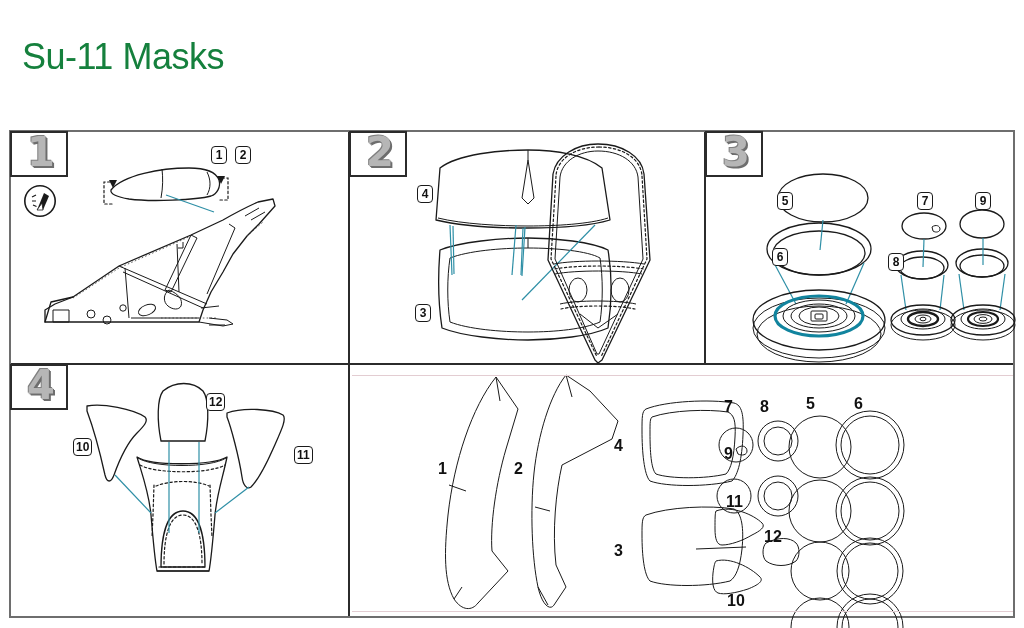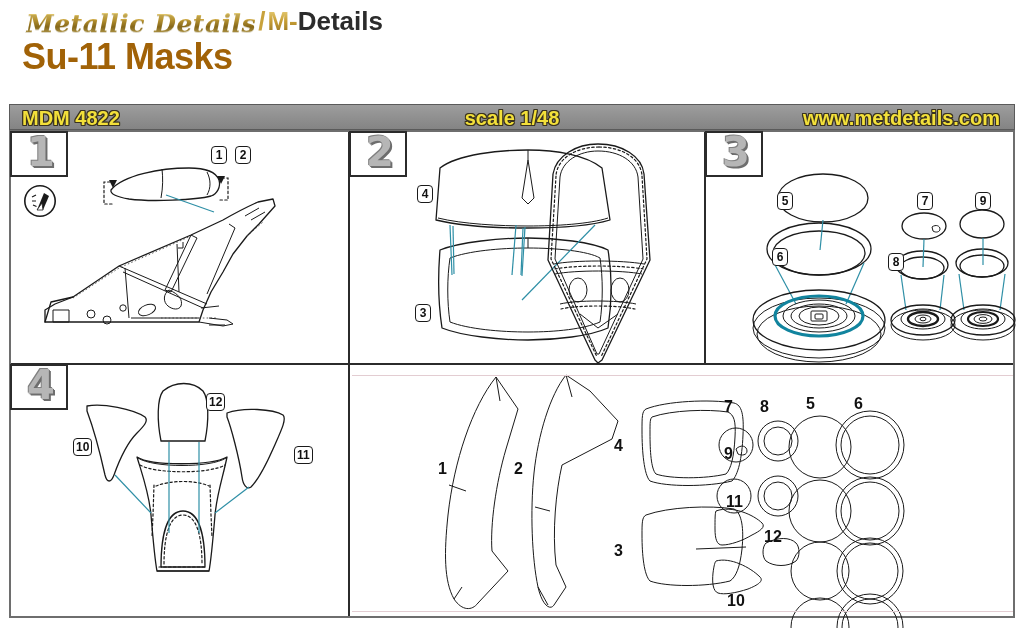--- a/index.html
+++ b/index.html
@@ -17,21 +17,21 @@
     text-shadow:0 1px 0 rgba(120,95,20,.25);
   }
   .brand-slash{font-size:26px;font-weight:700;color:#c8a23c;margin:0 2px;vertical-align:2px;}
   .brand-m{
     font-size:26px;font-weight:700;vertical-align:2px;
     background:linear-gradient(180deg,#f0dd8e 0%,#c79e35 50%,#8d6d1d 100%);
     -webkit-background-clip:text;background-clip:text;color:transparent;
   }
   .brand-details{font-size:26px;font-weight:700;color:#2b2b2b;vertical-align:2px;}
 
-  .title{position:absolute;left:22px;top:36px;font-size:36px;font-weight:700;color:#a16207;letter-spacing:-.5px;}
+  .title{position:absolute;left:22px;top:36px;font-size:36px;font-weight:400;color:#15803d;letter-spacing:-.5px;}
   .subtitle{position:absolute;left:24px;top:80px;font-size:20px;font-weight:700;color:#1a1a1a;}
   .subtitle .light{font-weight:700;}
   .subtitle .strong{font-weight:700;}
 
   
   .infobar{
     position:absolute;left:9px;top:104px;width:1006px;height:26px;
     background:linear-gradient(180deg,#9d9d9d 0%,#8f8f8f 55%,#848484 100%);
     border:1px solid #5a5a5a;box-sizing:border-box;
   }
@@ -85,32 +85,24 @@
   .lnthin{fill:none;stroke:#3a3a3a;stroke-width:.8;}
   .teal{fill:none;stroke:#2e8fa6;stroke-width:1.2;}
   .tealthick{fill:none;stroke:#11849e;stroke-width:3.2;}
   .dash{fill:none;stroke:#1a1a1a;stroke-width:1.2;stroke-dasharray:2.4 2.4;stroke-linecap:round;}
 </style>
 </head>
 <body>
 
 <div class="page">
 
-  <div class="brand">
-    <span class="brand-script">Metallic Details</span><span class="brand-slash">/</span><span class="brand-m">M-</span><span class="brand-details">Details</span>
-  </div>
 
   <div class="title">Su-11 Masks</div>
 
 
-  <div class="infobar">
-    <span class="ib-code">MDM 4822</span>
-    <span class="ib-scale">scale 1/48</span>
-    <span class="ib-url">www.metdetails.com</span>
-  </div>
 
   <div class="frame">
 
     <div class="panel p1">
       <div class="stepbox">
         <div class="stepnum">1</div>
       </div>
 
       <svg class="sprayicon" viewBox="0 0 34 34">
         <circle cx="17" cy="17" r="15.2" fill="#fff" stroke="#1a1a1a" stroke-width="1.6"></circle>

